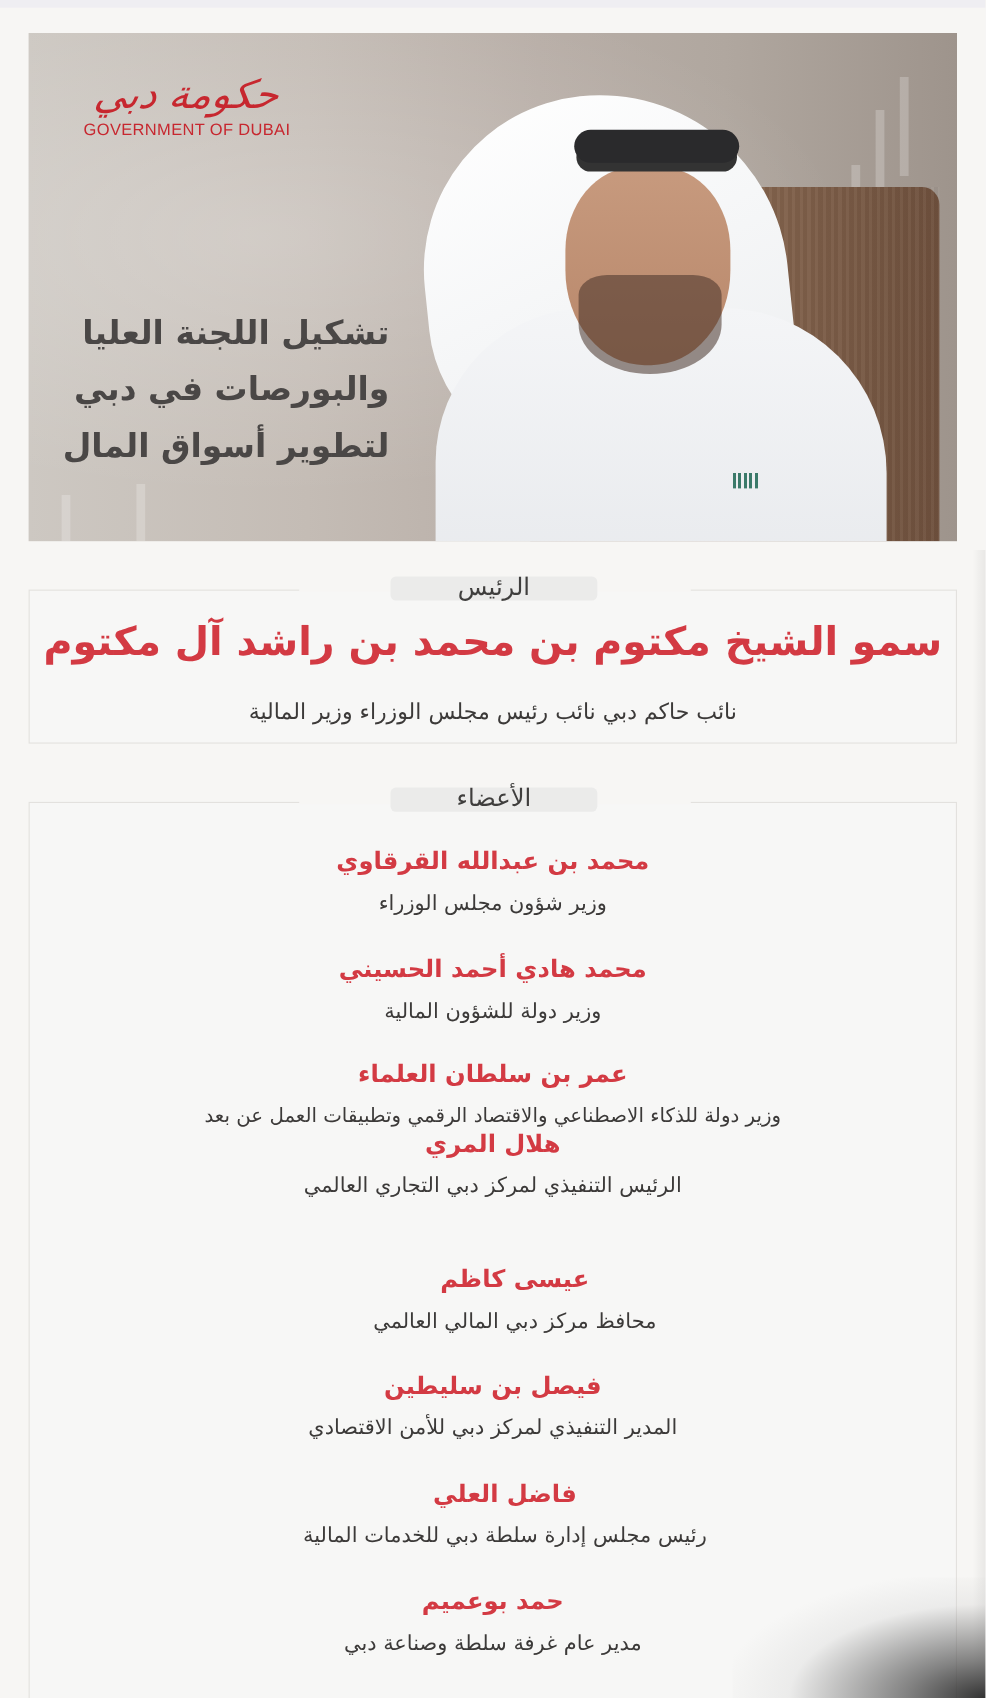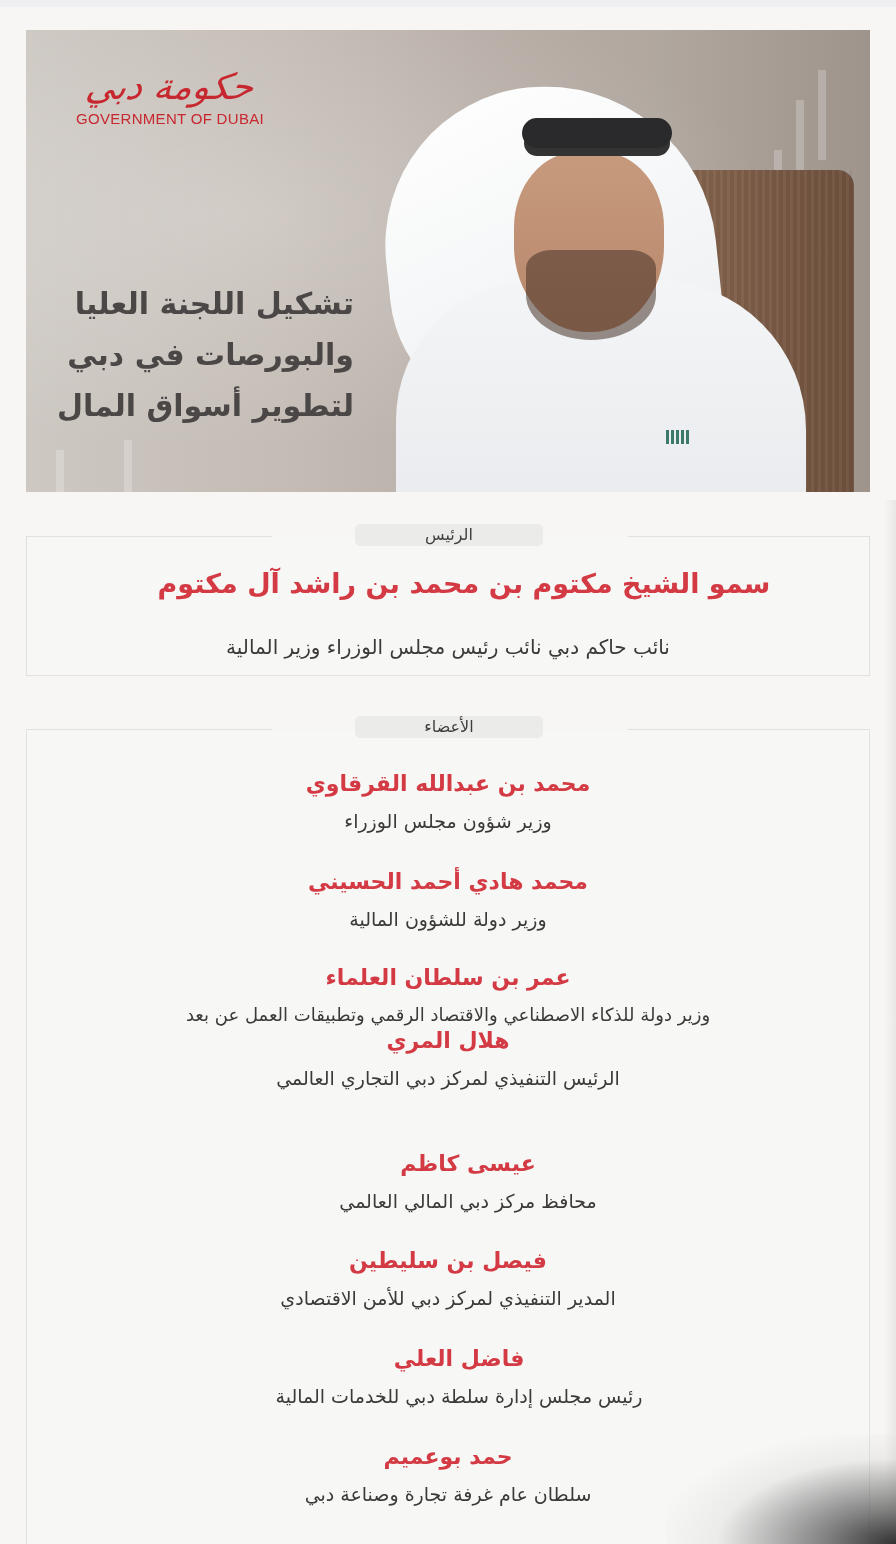--- a/index.html
+++ b/index.html
@@ -84,32 +84,32 @@
   
   .section-box {
     position: absolute; left: 26px; width: 844px;
     border: 1px solid #e3e1de; background: #f7f7f6;
     box-sizing: border-box;
   }
   .section-label {
     position: absolute; left: 355px; width: 188px; height: 22px;
     background: #ebebea; border-radius: 5px;
     text-align: center; direction: rtl;
-    font-size: 16px; line-height: 22px; color: #3f3e3d;
+    font-size: 22px; line-height: 22px; color: #3f3e3d;
   }
   .gap-mask {
     position: absolute; height: 4px; background: #f7f6f4;
   }
   .name {
     direction: rtl; text-align: center; font-weight: bold; color: #d33a43;
   }
   .title {
     direction: rtl; text-align: center; color: #3c3a39;
   }
-  .pres-name { position: absolute; left: 26px; width: 844px; top: 566px; font-size: 27px; line-height: 36px; padding-left: 16px; }
+  .pres-name { position: absolute; left: 26px; width: 844px; top: 566px; font-size: 36px; line-height: 36px; }
   .pres-title { position: absolute; left: 26px; width: 844px; top: 616px; font-size: 20px; line-height: 30px; margin-top: 16px; }
 
   .member { position: absolute; left: 26px; width: 844px; }
   .member .name { font-size: 22px; line-height: 32px; }
   .member .title { font-size: 19px; line-height: 30px; margin-top: 6px; }
 
   .curl {
     position: absolute; right: 0; bottom: 0; width: 230px; height: 110px;
     background: radial-gradient(ellipse at 100% 100%, rgba(40,40,40,0.95) 0%, rgba(80,80,80,0.7) 22%, rgba(200,200,200,0.25) 55%, rgba(247,246,244,0) 75%);
   }
@@ -188,17 +188,17 @@
 <div class="member" style="top:1245px;">
   <div class="name">فيصل بن سليطين</div>
   <div class="title">المدير التنفيذي لمركز دبي للأمن الاقتصادي</div>
 </div>
 <div class="member" style="top:1343px;padding-left:11px;">
   <div class="name">فاضل العلي</div>
   <div class="title">رئيس مجلس إدارة سلطة دبي للخدمات المالية</div>
 </div>
 <div class="member" style="top:1441px;">
   <div class="name">حمد بوعميم</div>
-  <div class="title">سلطان عام غرفة تجارة وصناعة دبي</div>
+  <div class="title">مدير عام غرفة سلطة وصناعة دبي</div>
 </div>
 
 <div class="right-edge"></div>
 <div class="curl"></div>
 
 </body></html>

